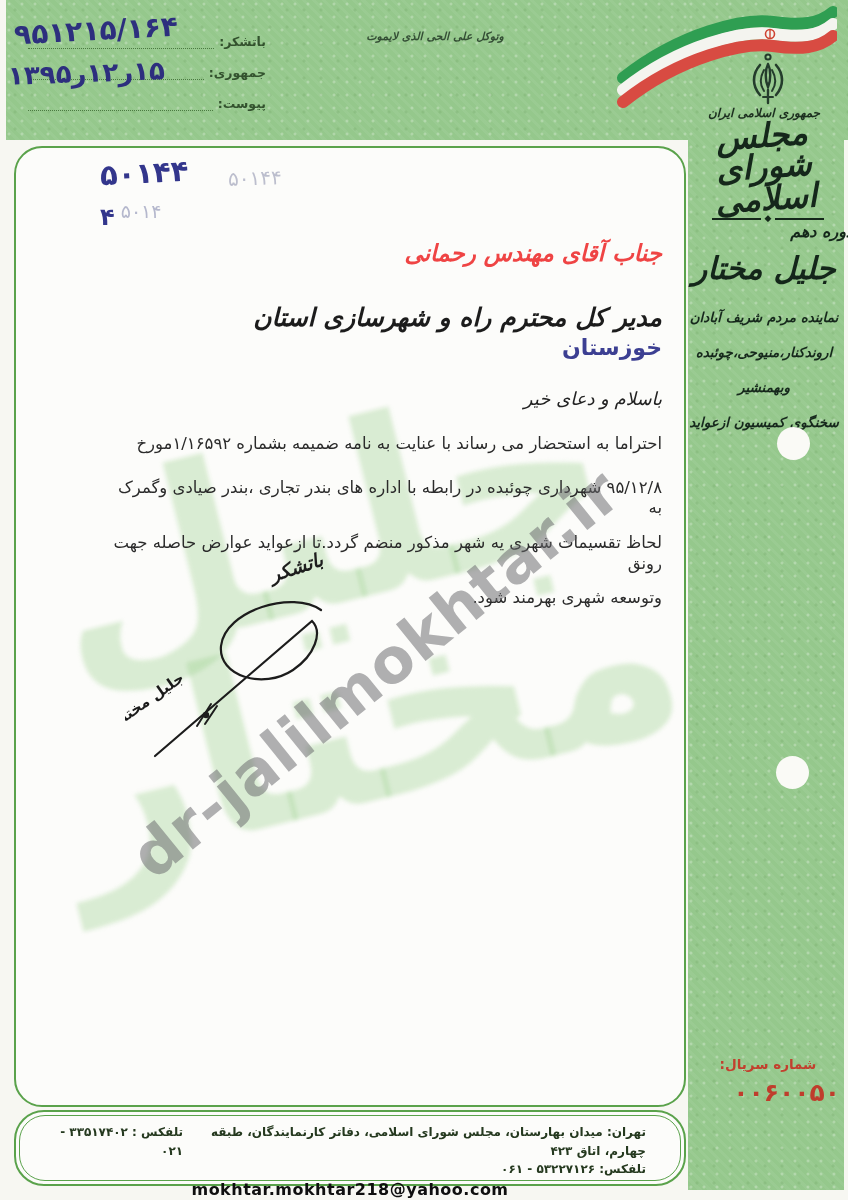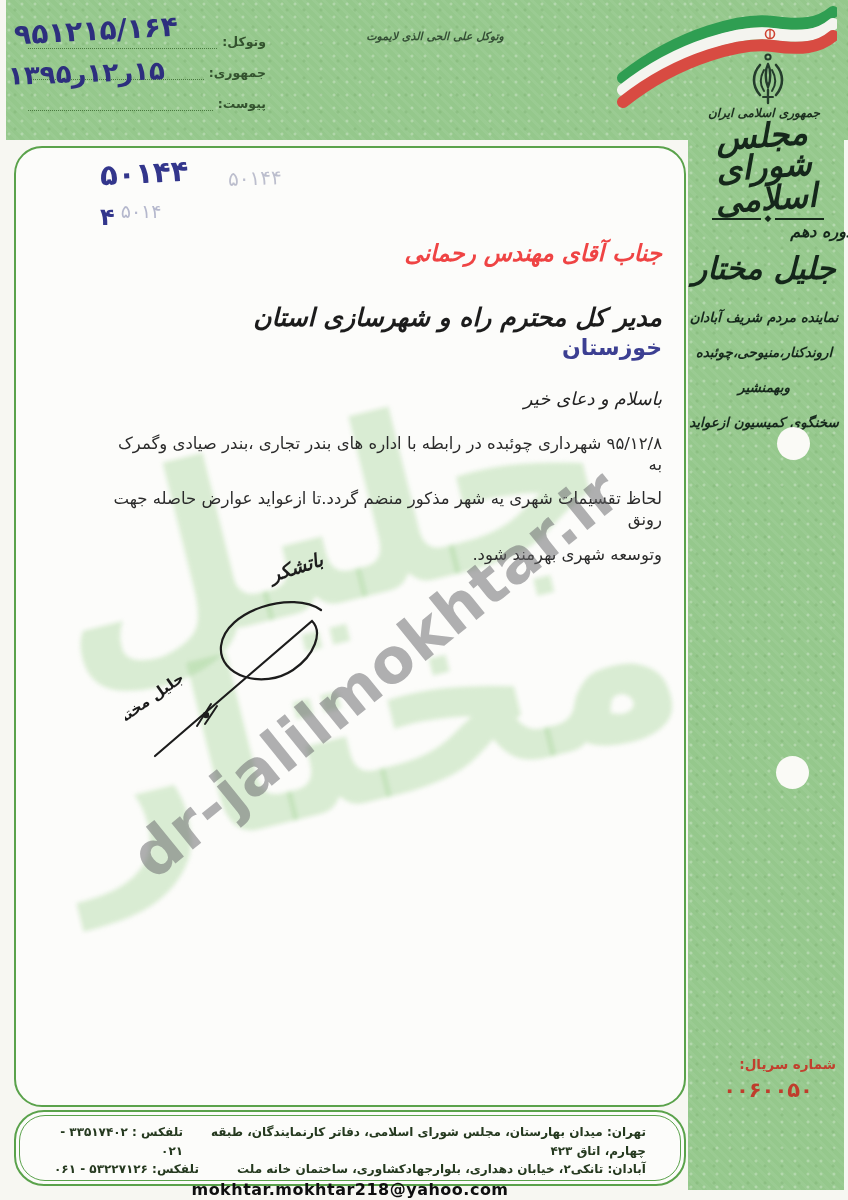--- a/index.html
+++ b/index.html
@@ -49,24 +49,24 @@
   .orn::before,.orn::after{content:"";flex:1;border-top:2px solid #15271b;}
   .orn .dia{font-size:9px;line-height:1;}
   .term{position:absolute;left:688px;top:222px;width:152px;text-align:right;direction:rtl;
     font-size:16px;font-weight:bold;font-style:italic;color:#14261a;padding-left:13px;}
   .mpname{position:absolute;left:684px;top:250px;width:160px;text-align:center;direction:rtl;
     font-size:31px;font-weight:bold;font-style:italic;color:#14261a;}
   .mptitles{position:absolute;left:682px;top:300px;width:164px;text-align:center;direction:rtl;
     font-size:13.5px;font-weight:bold;font-style:italic;color:#16281c;line-height:2.6;}
 
   
-  .serial-label{position:absolute;left:700px;top:1056px;width:136px;direction:rtl;
+  .serial-label{position:absolute;left:700px;top:1056px;width:136px;text-align:center;direction:rtl;
     color:#c2402e;font-weight:bold;font-size:13.5px;}
-  .serial-value{position:absolute;left:696px;top:1078px;width:144px;text-align:center;
-    color:#bf3d2c;font-weight:bold;font-size:21px;letter-spacing:4px;}
+  .serial-value{position:absolute;left:696px;top:1078px;width:144px;text-align:right;
+    color:#bf3d2c;font-weight:bold;font-size:25px;letter-spacing:4px;}
 
   .hole{position:absolute;width:33px;height:33px;border-radius:50%;background:#fafaf6;}
   .hole1{left:777px;top:427px;}
   .hole2{left:776px;top:756px;}
 
   
   .letter{position:absolute;left:14px;top:146px;width:668px;height:957px;
     background:#fcfcfa;border:2px solid #5aa24b;border-radius:28px;}
 
   
@@ -111,21 +111,21 @@
 </head>
 <body>
 
 <div class="page">
 
   <div class="band green-tex"></div>
   <div class="sidecol green-tex"></div>
 
   <div class="fields">
     <div class="frow">
-      <span>وتوکل:</span>
+      <span>باتشکر:</span>
       <span class="fline"></span>
     </div>
     <div class="frow">
       <span>جمهوری:</span>
       <span class="fline"></span>
     </div>
     <div class="frow">
       <span>پیوست:</span>
       <span class="fline"></span>
     </div>
@@ -191,20 +191,21 @@
   </div>
 
   <div class="rtlblock recipient1">جناب آقای مهندس رحمانی</div>
   <div class="rtlblock recipient2">
     <span>مدیر کل محترم راه و شهرسازی استان </span>
     <span class="province">خوزستان</span>
   </div>
 
   <div class="rtlblock salutation">باسلام و دعای خیر</div>
   <div class="rtlblock body-text">
+    <div class="bl first">احتراما به استحضار می رساند با عنایت به نامه ضمیمه  بشماره ۱/۱۶۵۹۲مورخ</div>
     <div class="bl">۹۵/۱۲/۸ شهرداری چوئبده در رابطه با اداره های بندر تجاری ،بندر صیادی وگمرک به</div>
     <div class="bl">لحاظ تقسیمات شهری یه شهر مذکور منضم گردد.تا  ازعواید عوارض حاصله جهت رونق</div>
     <div class="bl">وتوسعه شهری بهرمند شود.</div>
   </div>
 
   <div class="rtlblock closing">باتشکر</div>
   <svg class="signature" width="225" height="180" viewBox="0 0 225 180">
     <g stroke="#1c1c1c" fill="none" stroke-linecap="round">
       <path d="M196,22 C168,2 100,22 96,58 C93,88 138,102 168,82 C190,67 198,44 187,33 L30,168" stroke-width="2.2"></path>
       <path d="M86,116 L72,138" stroke-width="2"></path>
@@ -216,20 +217,19 @@
 
   <div class="wm-url">dr-jalilmokhtar.ir</div>
 
   <div class="footer">
     <div class="footer-inner">
       <div class="frow2">
         <span>تهران: میدان بهارستان، مجلس شورای اسلامی، دفاتر کارنمایندگان، طبقه چهارم، اتاق ۴۲۳</span>
         <span>تلفکس : ۳۳۵۱۷۴۰۲ - ۰۲۱</span>
       </div>
       <div class="frow2">
-        <span>آبادان: تانکی۲، خیابان دهداری، بلوارجهادکشاوری، ساختمان خانه ملت</span>
         <span>تلفکس: ۵۳۲۲۷۱۲۶ - ۰۶۱</span>
       </div>
       <div class="femail">mokhtar.mokhtar218@yahoo.com</div>
     </div>
   </div>
 
 </div>
 
 </body></html>

